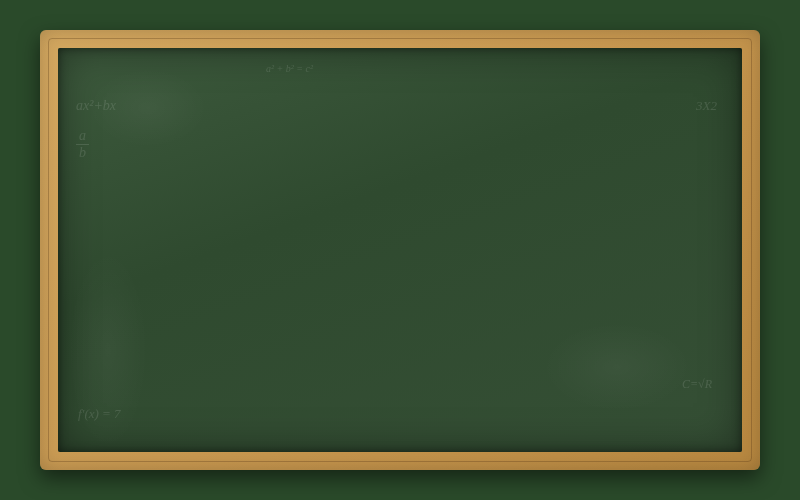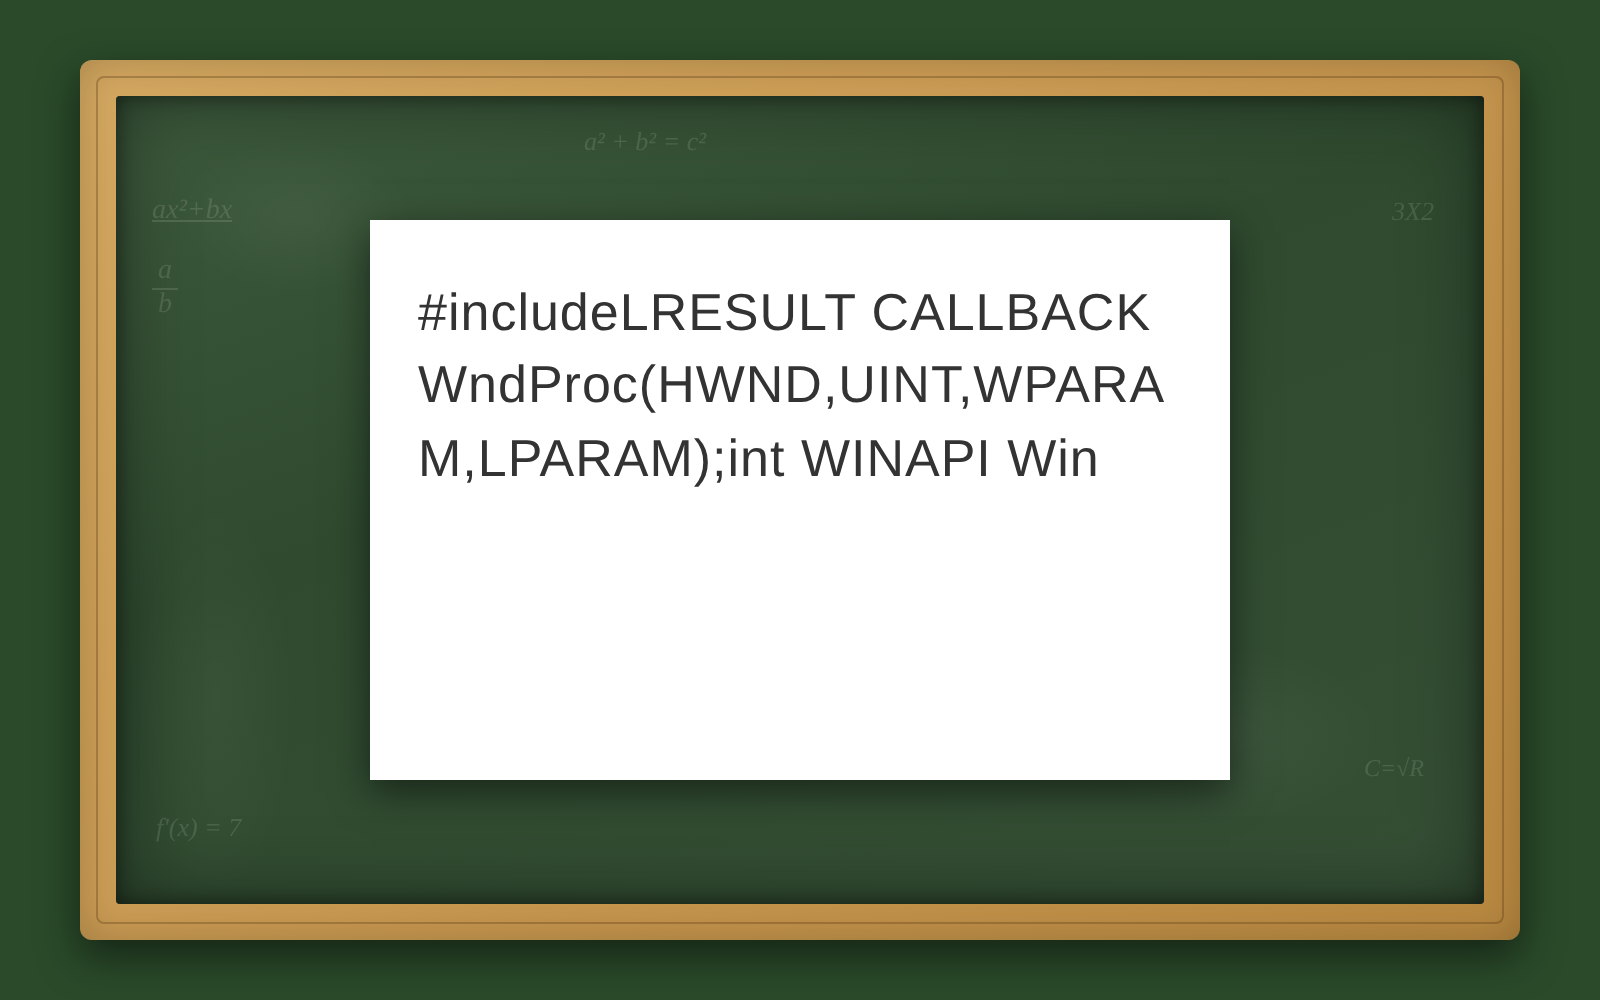--- a/index.html
+++ b/index.html
@@ -70,23 +70,23 @@
     word-break: break-all;
     letter-spacing: 0.5px;
   }
   .ghost-formula {
     position: absolute;
     color: rgba(255,255,255,0.12);
     font-family: Georgia, serif;
     font-style: italic;
     pointer-events: none;
   }
-  .ghost1 { top: 50px; left: 18px; font-size: 14px; text-decoration: underline; }
+  .ghost1 { top: 50px; left: 18px; font-size: 14px; }
   .ghost1b { top: 80px; left: 18px; font-size: 14px; }
-  .ghost2 { top: 15px; left: 234px; font-size: 13px; }
+  .ghost2 { top: 15px; left: 208px; font-size: 10px; }
   .ghost3 { bottom: 30px; left: 20px; font-size: 13px; }
   .ghost4 { top: 50px; right: 25px; font-size: 13px; }
   .ghost5 { bottom: 60px; right: 30px; font-size: 12px; font-style: italic; }
   .ghost-frac { display: inline-block; text-align: center; vertical-align: middle; }
   .ghost-frac .num { display: block; border-bottom: 1px solid rgba(255,255,255,0.12); padding: 0 3px; }
   .ghost-frac .den { display: block; padding: 0 3px; }
 </style>
 </head>
 <body>
 
@@ -101,17 +101,14 @@
       <span class="ghost-frac">
         <span class="num">a</span>
         <span class="den">b</span>
       </span>
     </div>
     <div class="ghost-formula ghost2">a² + b² = c²</div>
     <div class="ghost-formula ghost3">f'(x) = 7</div>
     <div class="ghost-formula ghost4">3X2</div>
     <div class="ghost-formula ghost5">C=√R</div>
 
-    <div class="paper">
-      <div class="code-text">#includeLRESULT CALLBACK WndProc(HWND,UINT,WPARAM,LPARAM);int WINAPI Win</div>
-    </div>
   </div>
 </div>
 
 </body></html>

